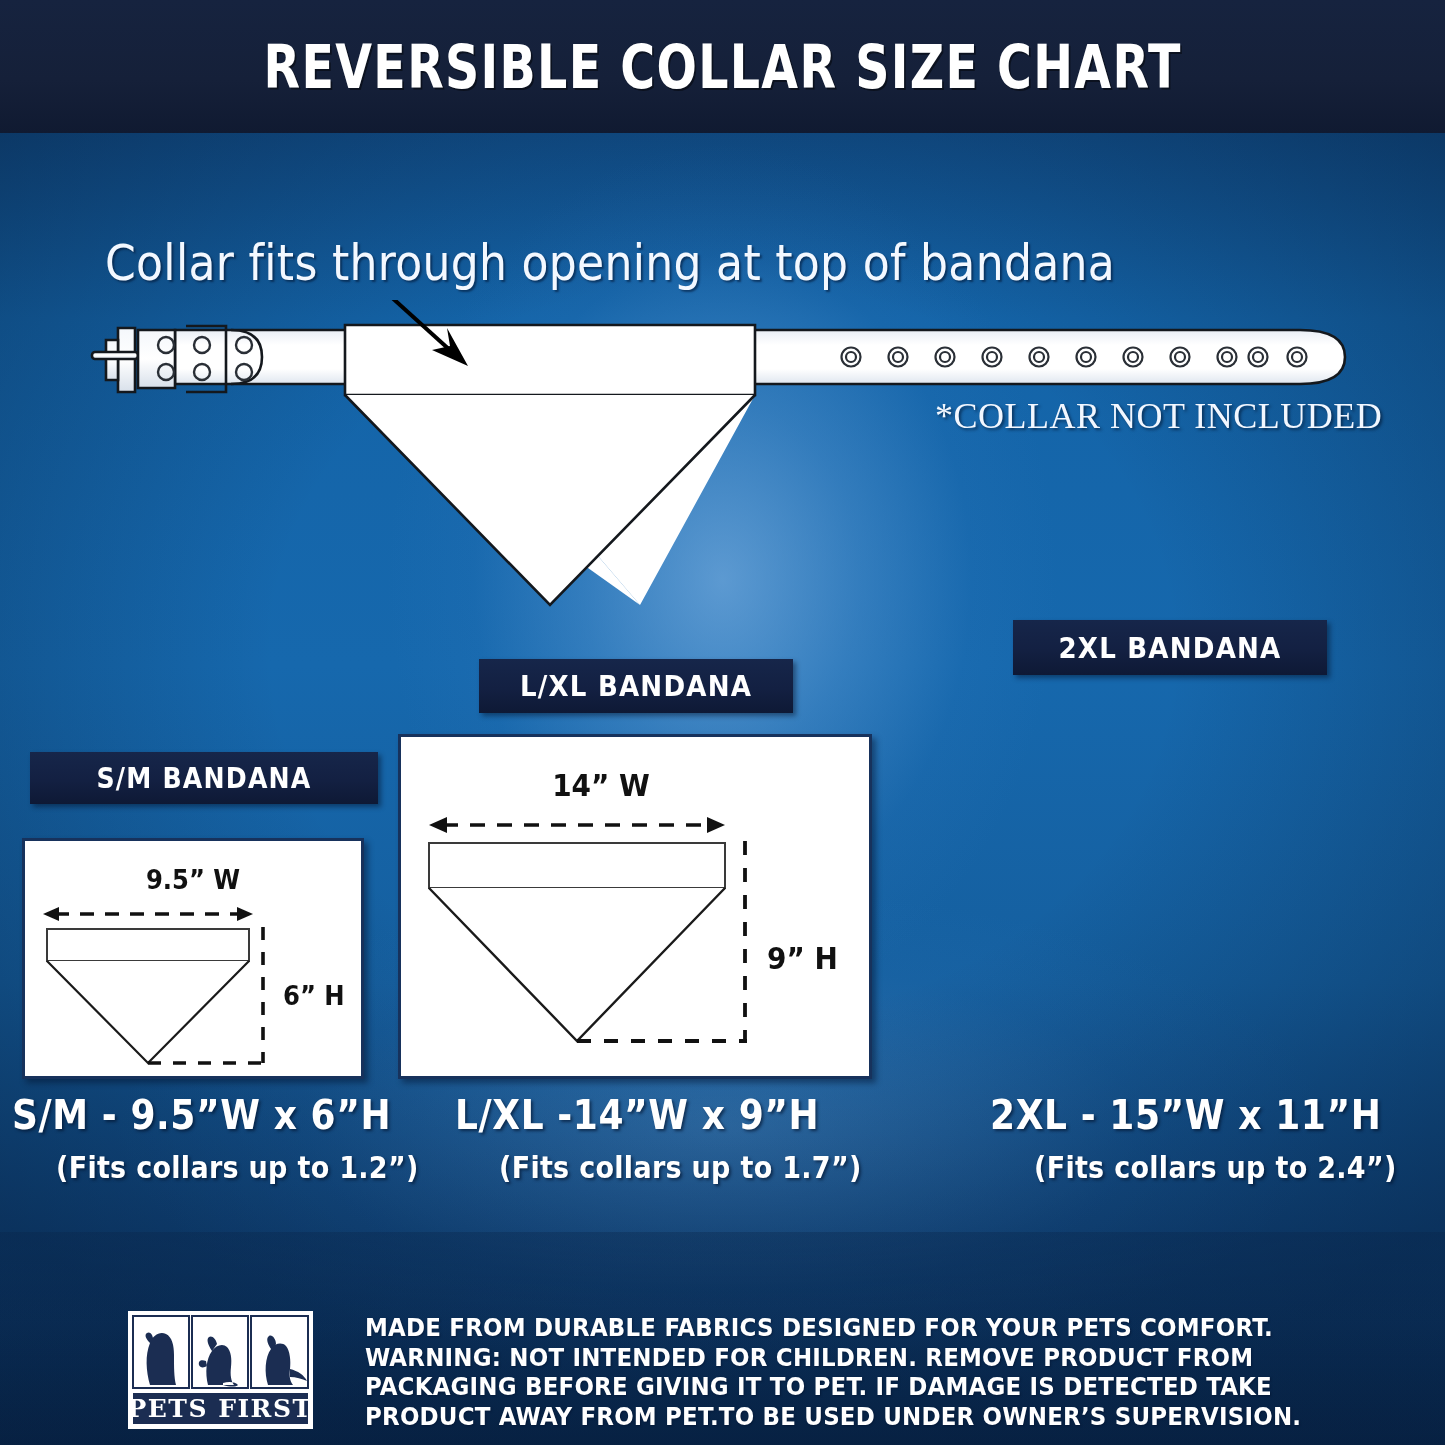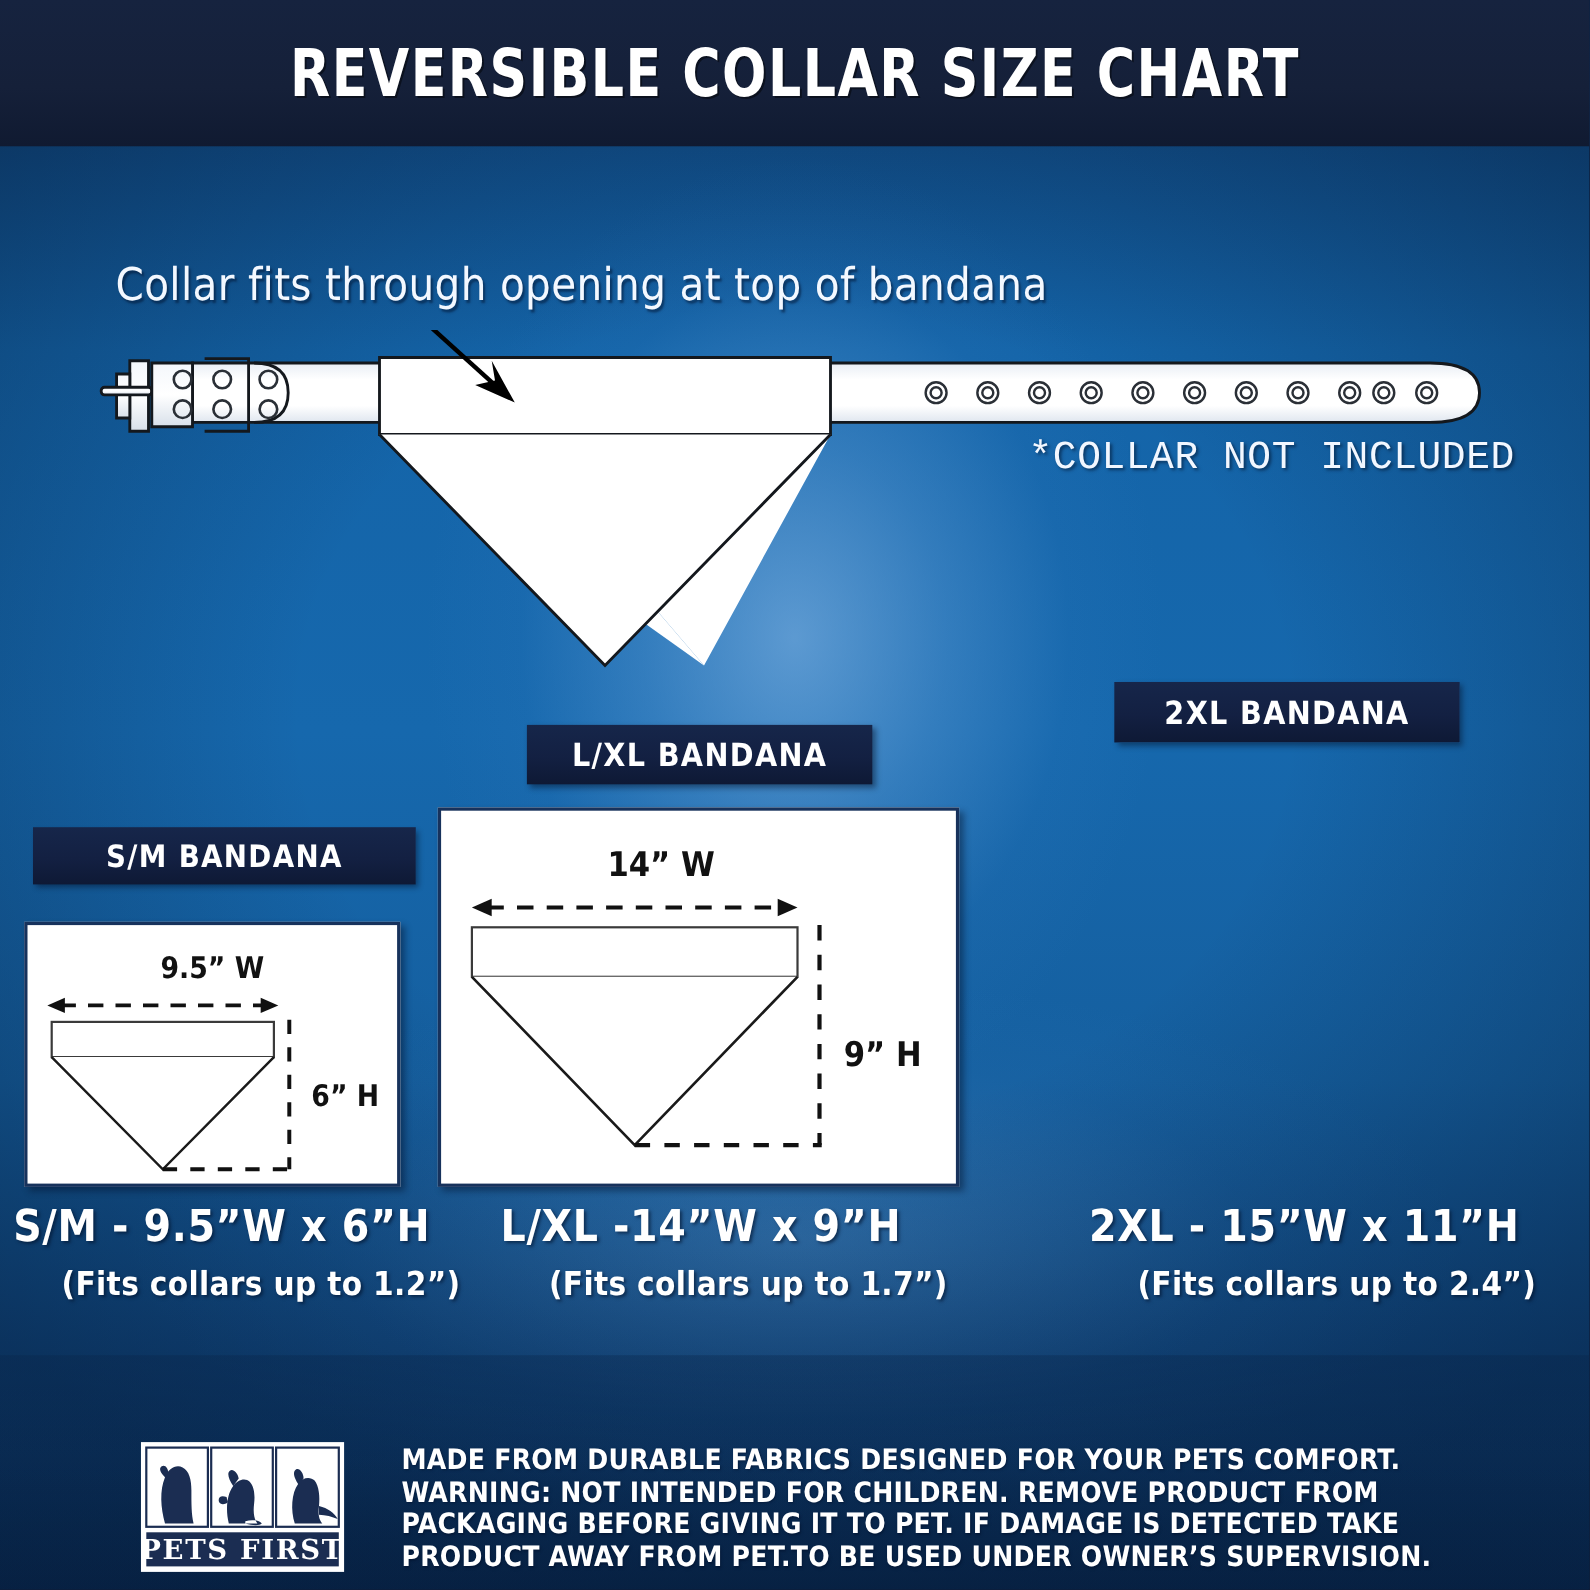--- a/index.html
+++ b/index.html
@@ -39,29 +39,29 @@
     font-family:"DejaVu Sans Condensed","Liberation Sans Narrow","Liberation Sans",sans-serif;
     font-weight:bold;font-size:60px;letter-spacing:1.5px;
     transform:scaleX(.88);transform-origin:center;
     text-shadow:2px 2px 0 rgba(0,0,0,.45);
     white-space:nowrap;
   }
 
   
   .hint{
     position:absolute;left:105px;top:235px;width:1060px;
-    color:#f3f8ff;font-size:41px;letter-spacing:.3px;white-space:nowrap;
+    color:#f3f8ff;font-size:49px;letter-spacing:.3px;white-space:nowrap;
     font-family:"DejaVu Sans Condensed","Liberation Sans Narrow","Liberation Sans",sans-serif;
     text-shadow:2px 2px 2px rgba(0,20,50,.55);
   }
   .collar-stage{position:absolute;left:0;top:300px;width:1445px;height:320px;}
   .notice{
     position:absolute;left:935px;top:395px;
     color:#f2f7ff;font-size:36px;letter-spacing:.5px;white-space:nowrap;
-    font-family:Liberation Mono, monospace;font-weight:500;
+    font-family:Liberation Serif, serif;font-weight:500;
     text-shadow:2px 2px 3px rgba(0,18,44,.6);
   }
 
   
   .banner{
     position:absolute;
     background:linear-gradient(180deg,#16264a 0%,#132042 55%,#0e1935 100%);
     color:#fff;display:flex;align-items:center;justify-content:center;
     font-family:"DejaVu Sans Condensed","Liberation Sans Narrow","Liberation Sans",sans-serif;
     font-weight:bold;letter-spacing:1.2px;

